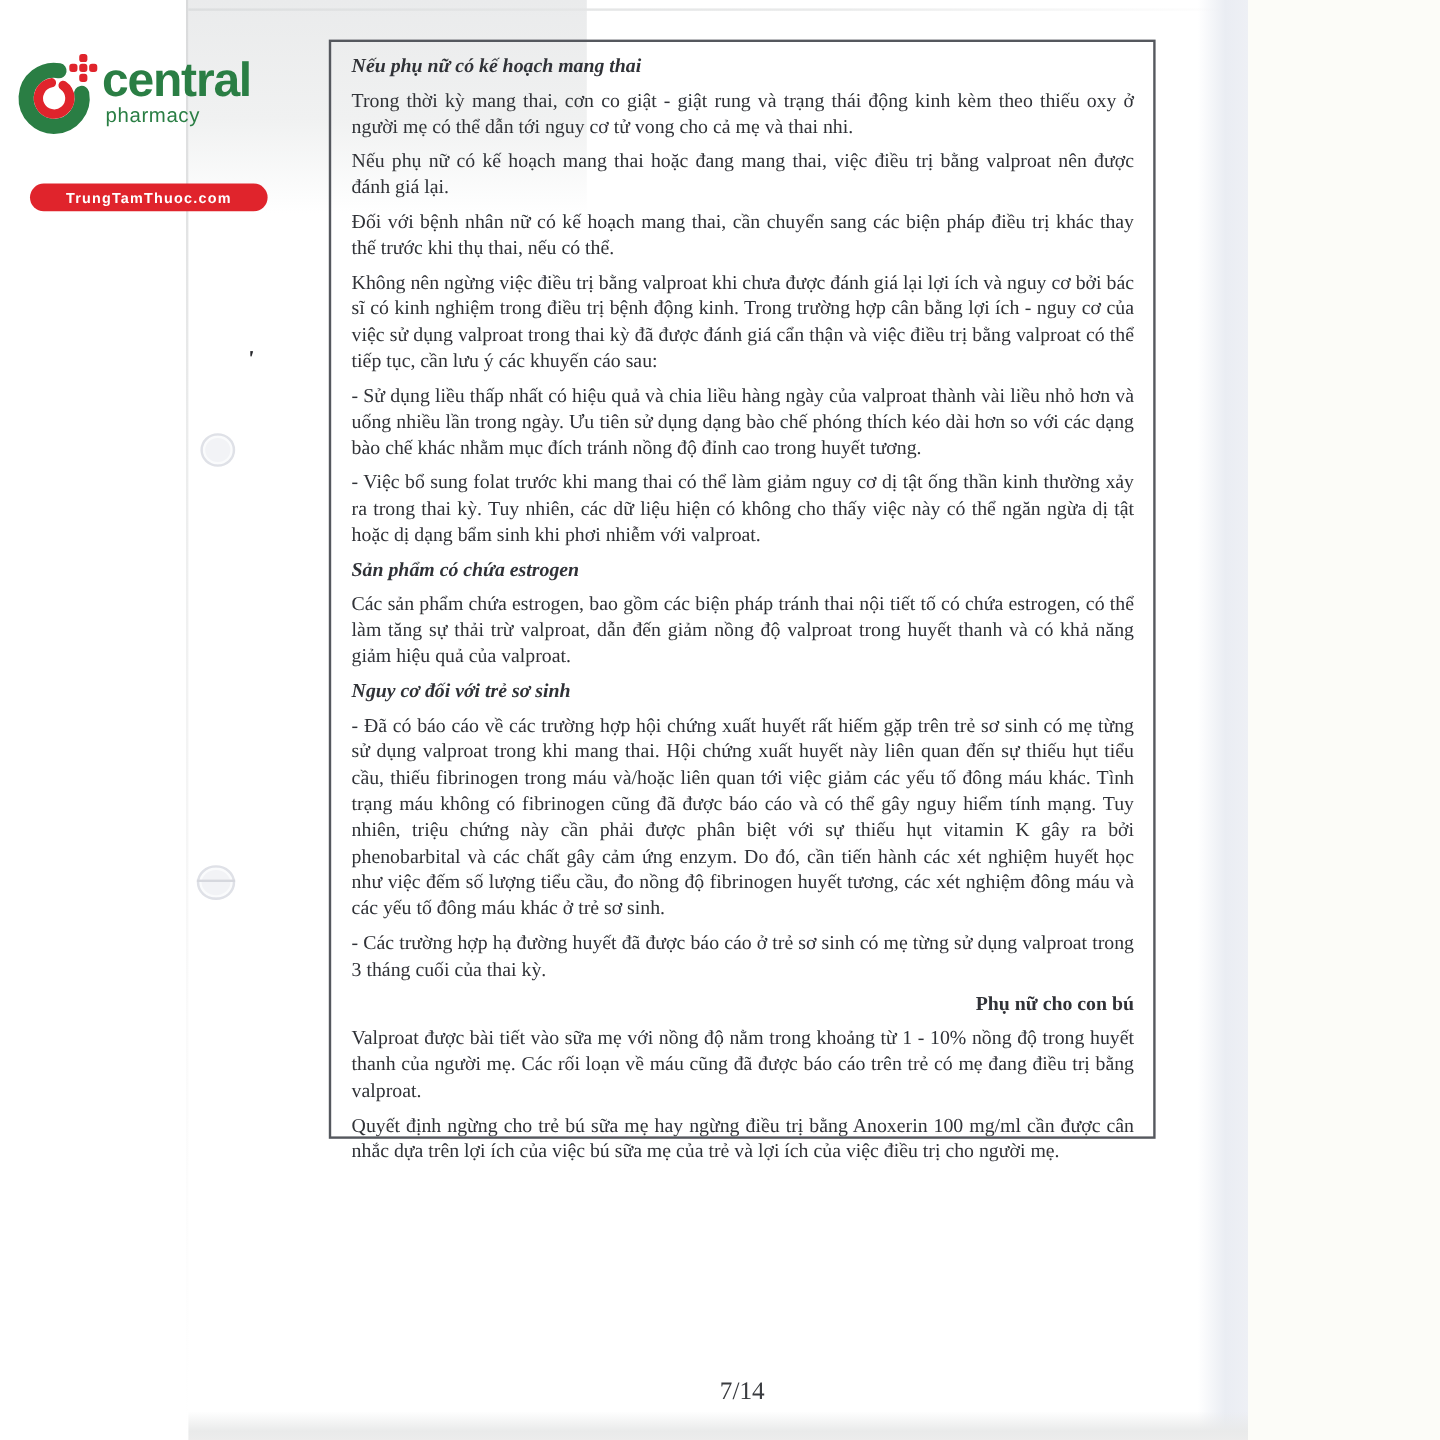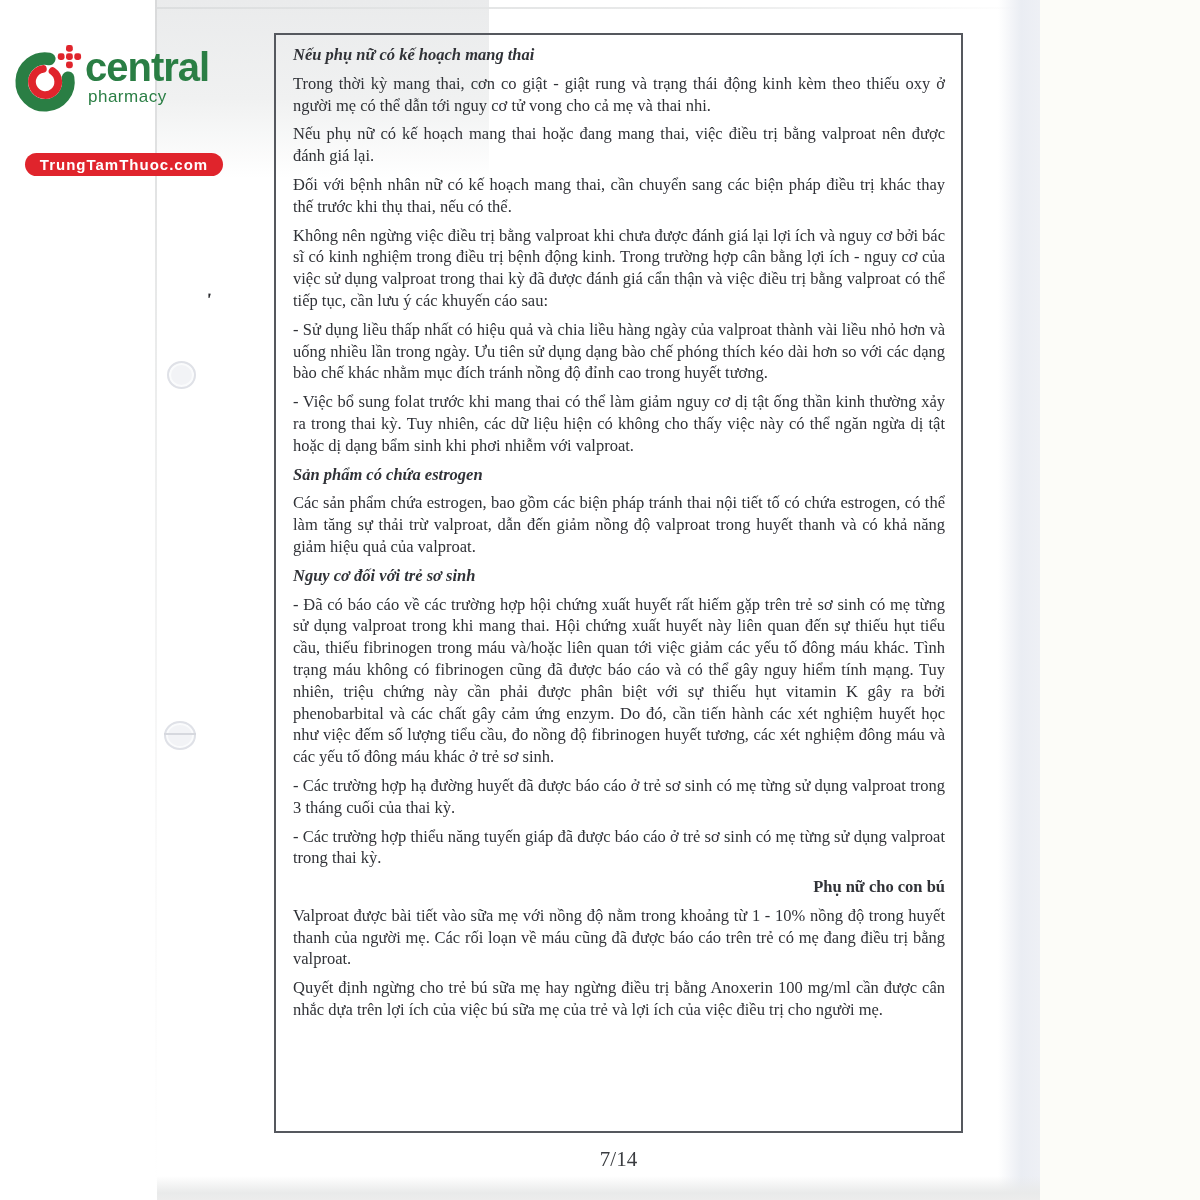--- a/index.html
+++ b/index.html
@@ -74,25 +74,25 @@
     font-family:"Liberation Sans",sans-serif;
     font-size:17px;letter-spacing:.5px;color:var(--green);
   }
   .logo-banner{
     position:absolute;left:13px;top:113px;width:198px;height:23px;
     background:var(--red);border-radius:12px;
     display:flex;align-items:center;justify-content:center;
   }
   .logo-banner-text{
     font-family:"Liberation Sans",sans-serif;font-weight:bold;
-    font-size:15px;letter-spacing:1px;color:#ffffff;
+    font-size:12px;letter-spacing:1px;color:#ffffff;
   }
   
   .doc-box{
-    position:absolute;left:274px;top:33px;width:689px;height:1100px;
+    position:absolute;left:274px;top:33px;width:689px;height:916px;
     border:2px solid var(--border);
     box-sizing:border-box;
     padding:9px 16px 0 17px;
     color:var(--ink);
     background:transparent;
   }
   .doc-box p{
     margin:0 0 7px 0;
     font-size:16.5px;line-height:21.8px;
     text-align:justify;
@@ -149,19 +149,18 @@
     <p class="para">Nếu phụ nữ có kế hoạch mang thai hoặc đang mang thai, việc điều trị bằng valproat nên được đánh giá lại.</p>
     <p class="para">Đối với bệnh nhân nữ có kế hoạch mang thai, cần chuyển sang các biện pháp điều trị khác thay thế trước khi thụ thai, nếu có thể.</p>
     <p class="para">Không nên ngừng việc điều trị bằng valproat khi chưa được đánh giá lại lợi ích và nguy cơ bởi bác sĩ có kinh nghiệm trong điều trị bệnh động kinh. Trong trường hợp cân bằng lợi ích - nguy cơ của việc sử dụng valproat trong thai kỳ đã được đánh giá cẩn thận và việc điều trị bằng valproat có thể tiếp tục, cần lưu ý các khuyến cáo sau:</p>
     <p class="para">- Sử dụng liều thấp nhất có hiệu quả và chia liều hàng ngày của valproat thành vài liều nhỏ hơn và uống nhiều lần trong ngày. Ưu tiên sử dụng dạng bào chế phóng thích kéo dài hơn so với các dạng bào chế khác nhằm mục đích tránh nồng độ đỉnh cao trong huyết tương.</p>
     <p class="para">- Việc bổ sung folat trước khi mang thai có thể làm giảm nguy cơ dị tật ống thần kinh thường xảy ra trong thai kỳ. Tuy nhiên, các dữ liệu hiện có không cho thấy việc này có thể ngăn ngừa dị tật hoặc dị dạng bẩm sinh khi phơi nhiễm với valproat.</p>
     <p class="h-italic">Sản phẩm có chứa estrogen</p>
     <p class="para">Các sản phẩm chứa estrogen, bao gồm các biện pháp tránh thai nội tiết tố có chứa estrogen, có thể làm tăng sự thải trừ valproat, dẫn đến giảm nồng độ valproat trong huyết thanh và có khả năng giảm hiệu quả của valproat.</p>
     <p class="h-italic">Nguy cơ đối với trẻ sơ sinh</p>
     <p class="para">- Đã có báo cáo về các trường hợp hội chứng xuất huyết rất hiếm gặp trên trẻ sơ sinh có mẹ từng sử dụng valproat trong khi mang thai. Hội chứng xuất huyết này liên quan đến sự thiếu hụt tiểu cầu, thiếu fibrinogen trong máu và/hoặc liên quan tới việc giảm các yếu tố đông máu khác. Tình trạng máu không có fibrinogen cũng đã được báo cáo và có thể gây nguy hiểm tính mạng. Tuy nhiên, triệu chứng này cần phải được phân biệt với sự thiếu hụt vitamin K gây ra bởi phenobarbital và các chất gây cảm ứng enzym. Do đó, cần tiến hành các xét nghiệm huyết học như việc đếm số lượng tiểu cầu, đo nồng độ fibrinogen huyết tương, các xét nghiệm đông máu và các yếu tố đông máu khác ở trẻ sơ sinh.</p>
     <p class="para">- Các trường hợp hạ đường huyết đã được báo cáo ở trẻ sơ sinh có mẹ từng sử dụng valproat trong 3 tháng cuối của thai kỳ.</p>
-    <p class="para">- Các trường hợp thiểu năng tuyến giáp đã được báo cáo ở trẻ sơ sinh có mẹ từng sử dụng valproat trong thai kỳ.</p>
     <p class="h-bold">Phụ nữ cho con bú</p>
     <p class="para">Valproat được bài tiết vào sữa mẹ với nồng độ nằm trong khoảng từ 1 - 10% nồng độ trong huyết thanh của người mẹ. Các rối loạn về máu cũng đã được báo cáo trên trẻ có mẹ đang điều trị bằng valproat.</p>
     <p class="para">Quyết định ngừng cho trẻ bú sữa mẹ hay ngừng điều trị bằng Anoxerin 100 mg/ml cần được cân nhắc dựa trên lợi ích của việc bú sữa mẹ của trẻ và lợi ích của việc điều trị cho người mẹ.</p>
   </div>
 
 <div class="page-footer">7/14</div>
 
 </body></html>

